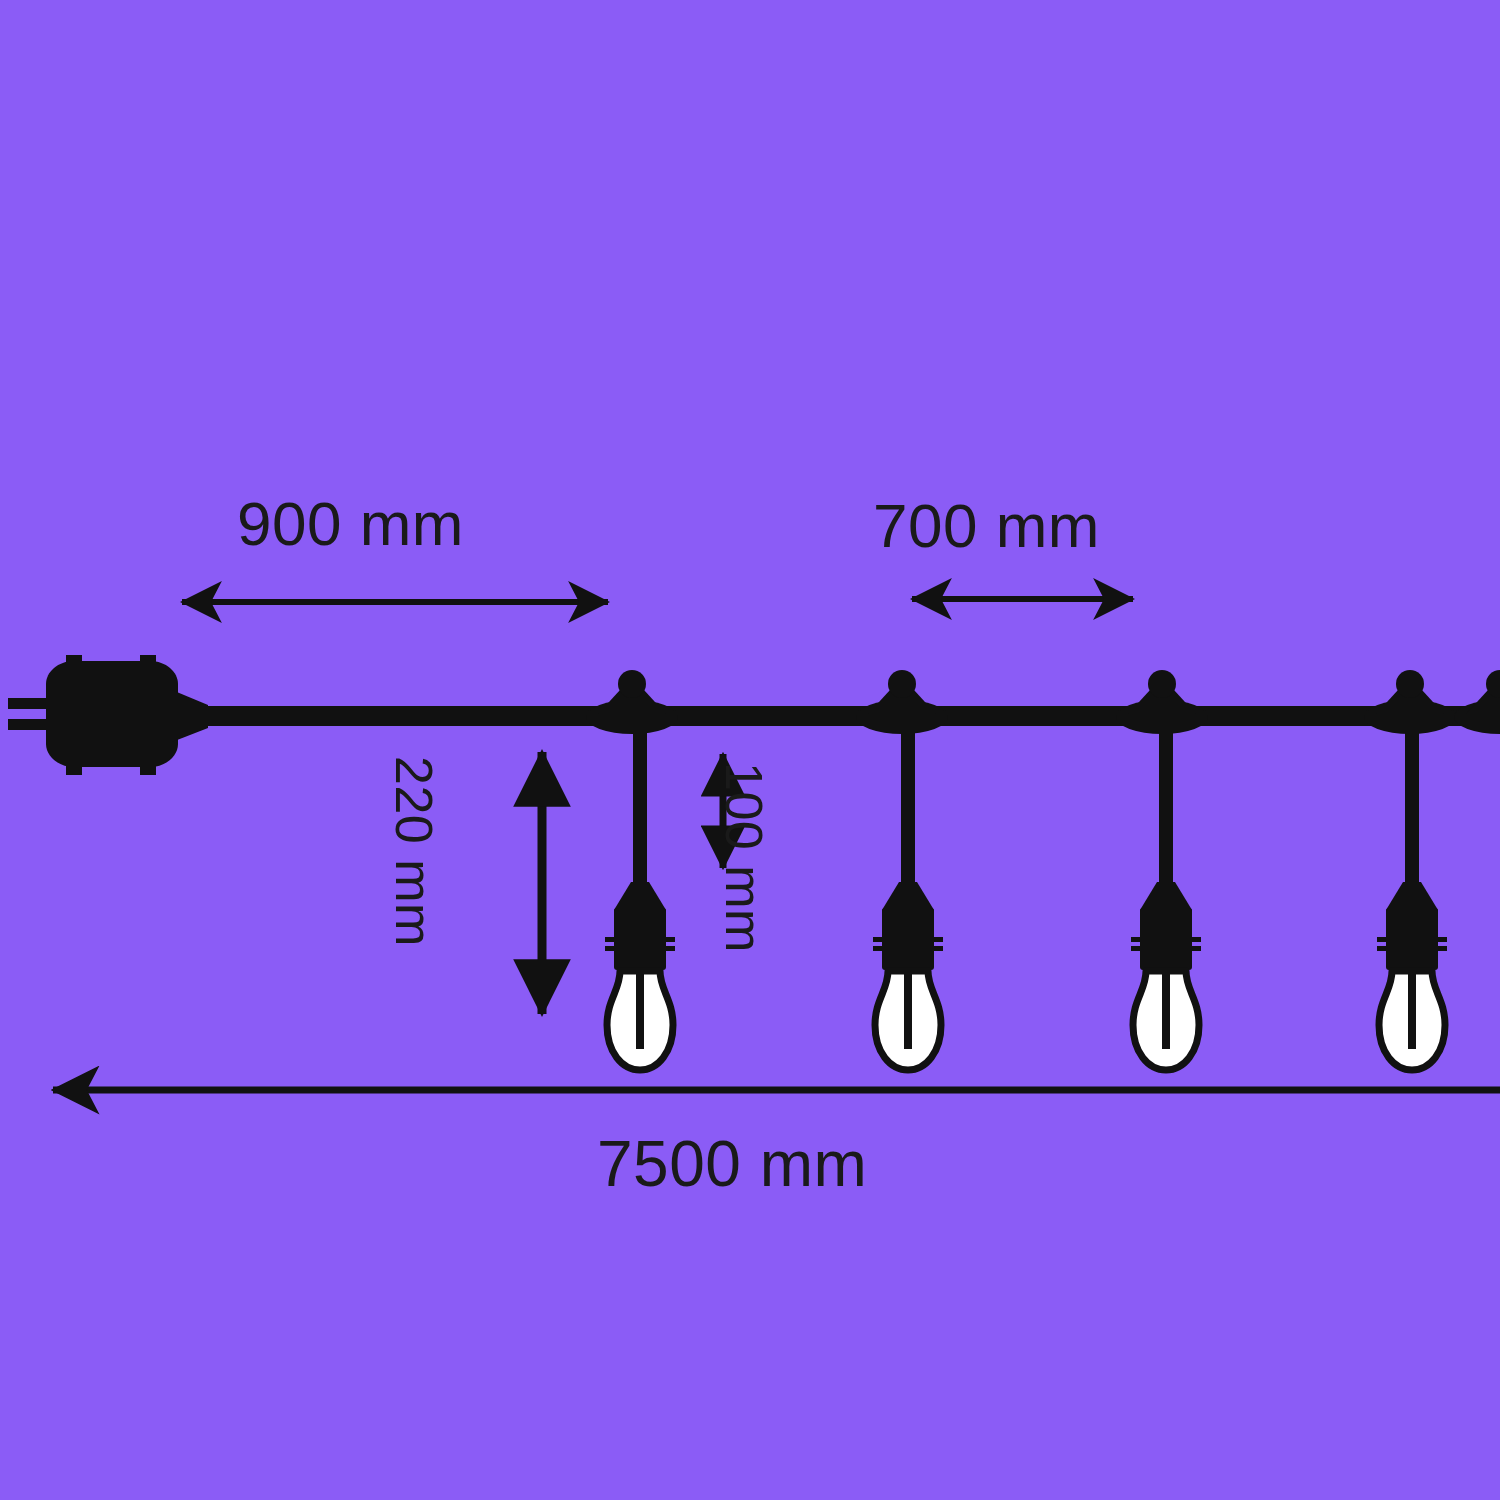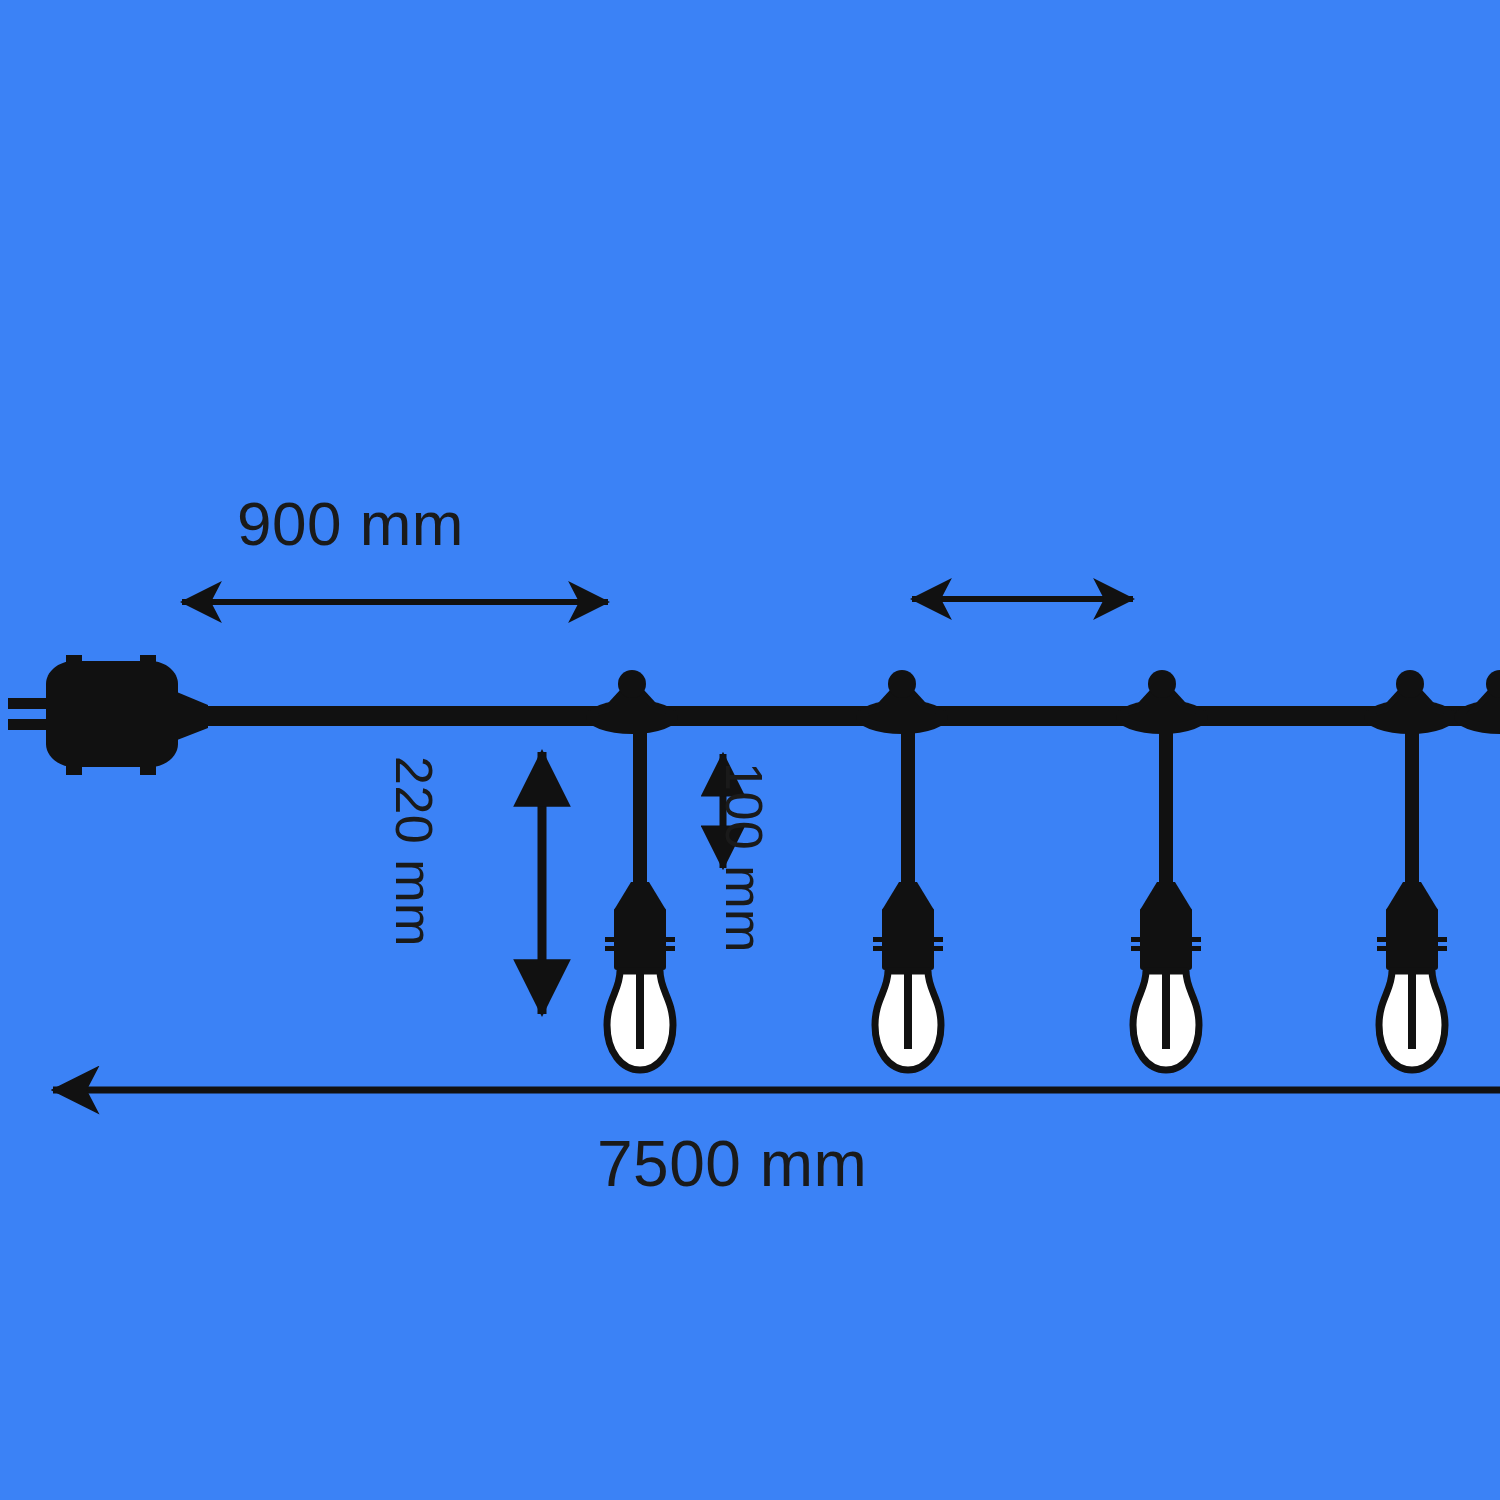--- a/index.html
+++ b/index.html
@@ -8,21 +8,21 @@
     padding: 0;
     background: #ffffff;
   }
   body {
     font-family: "Liberation Sans", sans-serif;
   }
   #stage {
     position: relative;
     width: 1500px;
     height: 1500px;
-    background: #3b82f6;
+    background: #8b5cf6;
     overflow: hidden;
   }
   #stage svg.layer {
     position: absolute;
     left: 0;
     top: 0;
     width: 1500px;
     height: 1500px;
   }
   .dim-label {
@@ -165,20 +165,21 @@
 
     <line x1="542" y1="752" x2="542" y2="1014" stroke="#111111" stroke-width="9" marker-start="url(#ahV)" marker-end="url(#ahV)"></line>
 
     <line x1="723" y1="754" x2="723" y2="868" stroke="#111111" stroke-width="7" marker-start="url(#ahV)" marker-end="url(#ahV)"></line>
 
     <line x1="53" y1="1090" x2="1500" y2="1090" stroke="#111111" stroke-width="7" marker-start="url(#ahL)"></line>
   </svg>
 
   <div class="dim-label" id="lbl-900">900 mm</div>
 
+  <div class="dim-label" id="lbl-700">700 mm</div>
 
   <div class="dim-label vert" id="lbl-220">220 mm</div>
 
   <div class="dim-label vert" id="lbl-100">100 mm</div>
 
   <div class="dim-label" id="lbl-7500">7500 mm</div>
 
 </div>
 
 </body></html>

